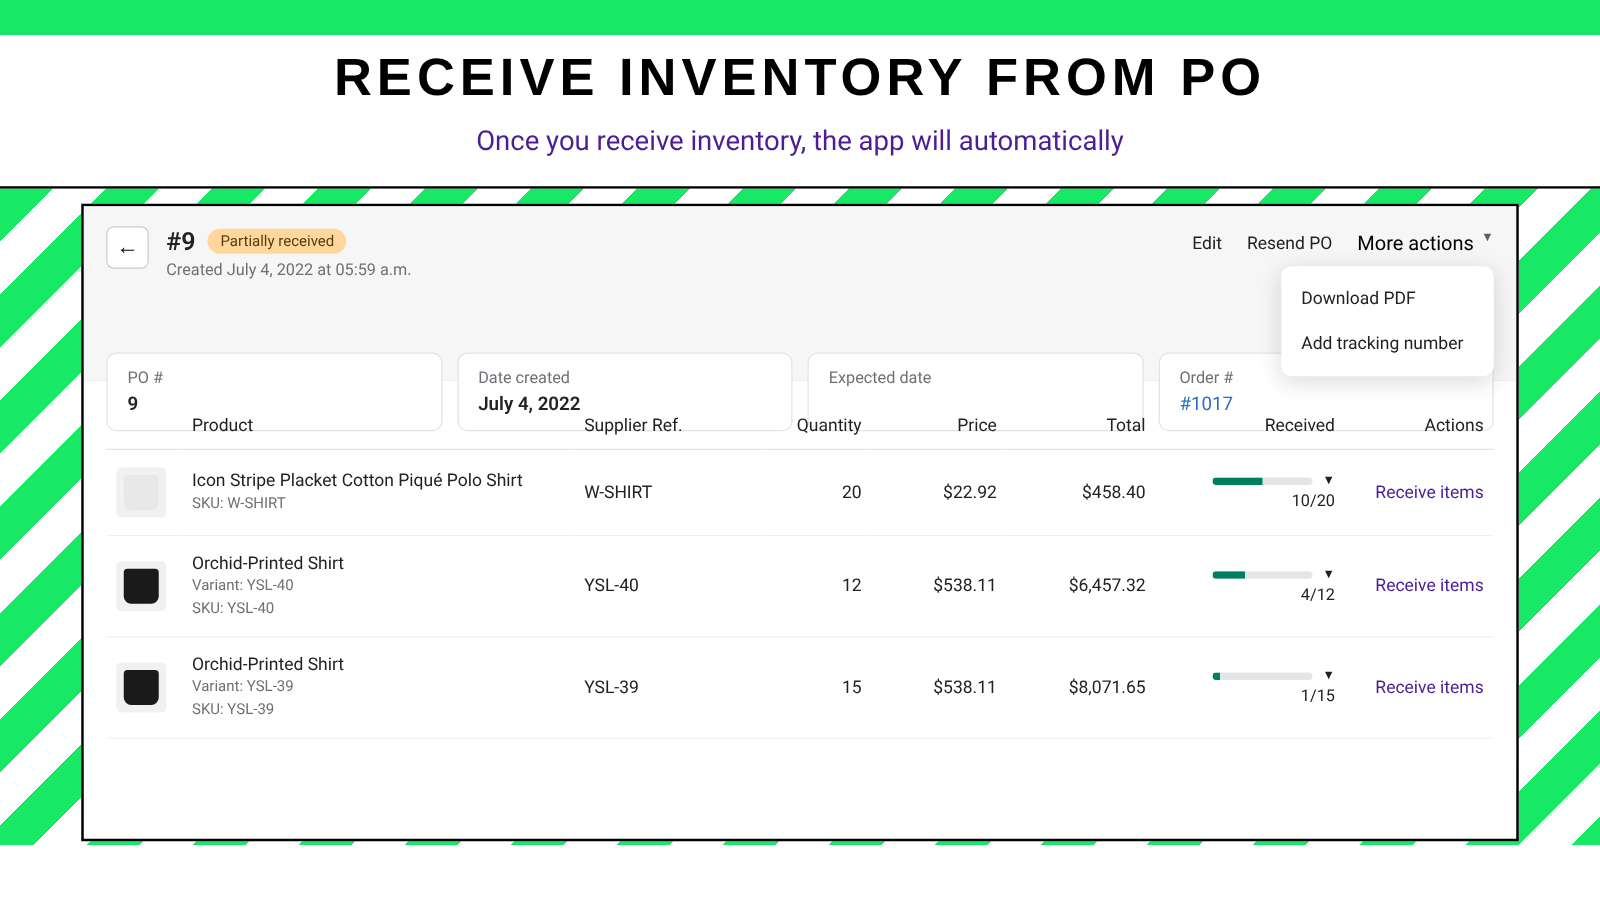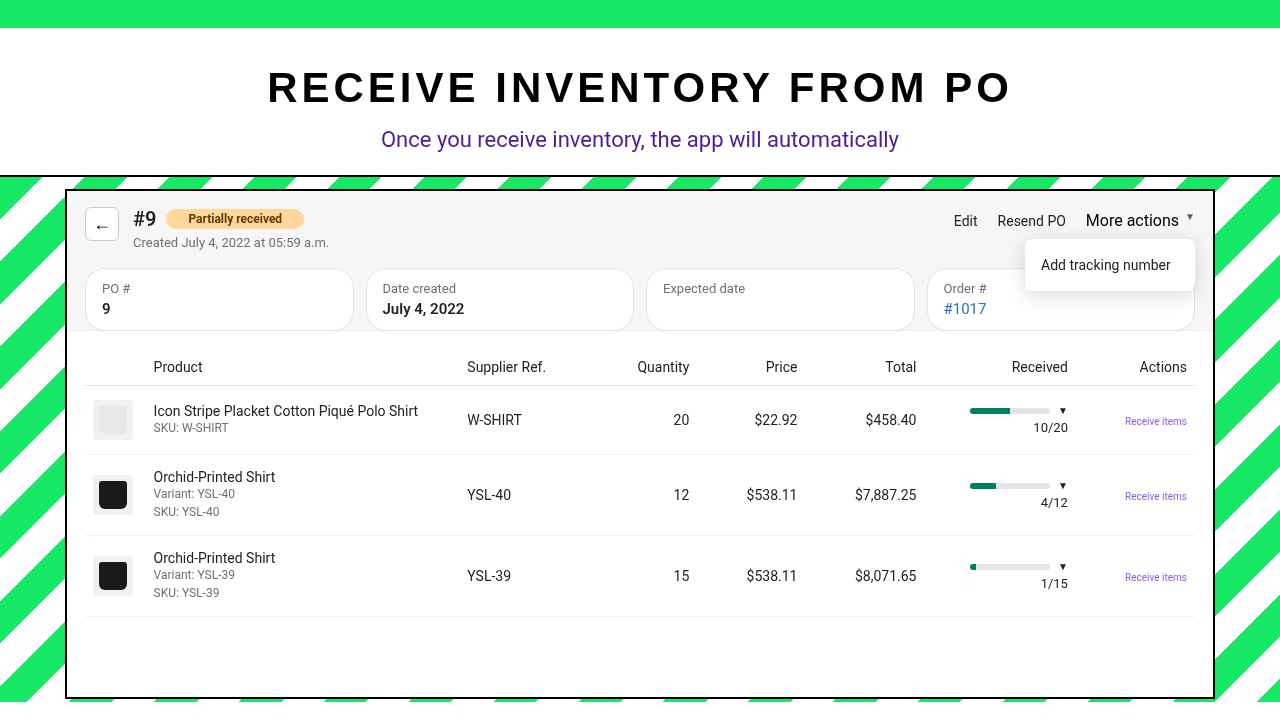--- a/index.html
+++ b/index.html
@@ -2,52 +2,52 @@
 <html><head>
 <meta charset="utf-8">
 <style>
 * { box-sizing: border-box; margin: 0; padding: 0; }
 body { font-family: -apple-system, BlinkMacSystemFont, "Segoe UI", Roboto, sans-serif; width: 1280px; height: 720px; overflow: hidden; background: #fff; }
 
 .green-bar { height: 28px; background: #17e865; }
 .black-line { height: 2px; background: #000; }
 
 .header-section { background: #fff; padding: 10px 20px 18px; text-align: center; }
-.big-title { font-size: 42px; font-weight: 900; letter-spacing: 4px; text-transform: uppercase; font-family: Arial Black, Arial, sans-serif; margin-bottom: 10px; margin-top: 26px; }
+.big-title { font-size: 42px; font-weight: 900; letter-spacing: 4px; text-transform: uppercase; font-family: Arial Black, Arial, sans-serif; margin-bottom: 10px; }
 .subtitle { font-size: 22px; color: #4c1d95; line-height: 1.6; }
 
 .stripe-bg {
   position: relative;
   height: 525px;
   background: repeating-linear-gradient(135deg, #17e865 0 30px, #fff 30px 60px);
   padding-top: 12px;
 }
 
 .app-panel { position: absolute; left: 65px; top: 12px; width: 1150px; height: 510px; background: #fff; border: 2px solid #000; overflow: hidden; }
 .app-inner { padding: 16px 18px 0; height: 140px; background: #f6f6f7; border-bottom: 1px solid #eee; }
 
 .top-row { display: flex; align-items: flex-start; }
 .back-btn { width: 34px; height: 34px; border: 1px solid #c9cccf; border-radius: 6px; background: #fff; display: flex; align-items: center; justify-content: center; cursor: pointer; margin-right: 14px; font-size: 18px; line-height: 1; }
 
 .title-block { flex: 1; }
 .title-line { display: flex; align-items: center; gap: 10px; }
 .po-title { font-size: 20px; font-weight: 600; color: #202223; }
-.badge { background: #ffd79d; color: #5c3b00; font-size: 12px; padding: 3px 22px; border-radius: 10px; font-weight: 700; }
+.badge { background: #ffd79d; color: #5c3b00; font-size: 12px; padding: 3px 10px; border-radius: 10px; font-weight: 400; }
 .created-line { font-size: 13px; color: #6d7175; margin-top: 4px; }
 
 .top-actions { display: flex; align-items: center; gap: 20px; margin-top: 4px; }
 .top-action-link { font-size: 14px; color: #202223; cursor: pointer; }
 .more-actions { display: flex; align-items: flex-start; gap: 6px; position: relative; }
 .caret { font-size: 10px; color: #5c5f62; }
 
 .dropdown { position: absolute; top: 28px; right: 0; background: #fff; border-radius: 8px; box-shadow: 0 4px 20px rgba(0,0,0,0.15); padding: 8px 0; width: 170px; z-index: 10; }
 .dropdown-item { padding: 10px 16px; font-size: 14px; color: #202223; cursor: pointer; white-space: nowrap; }
 
 .summary-row { display: flex; gap: 12px; margin-top: 18px; }
-.summary-card { flex: 1; background: #fff; border: 1px solid #e1e3e5; border-radius: 20px; padding: 12px 16px; }
+.summary-card { flex: 1; background: #fff; border: 1px solid #e1e3e5; border-radius: 8px; padding: 12px 16px; margin-top: 40px; }
 .summary-label { font-size: 13px; color: #6d7175; margin-bottom: 4px; }
 .summary-value { font-size: 15px; font-weight: 600; color: #202223; }
 .summary-link { color: #2c6ecb; font-weight: 400; }
 
 .products-section { padding: 18px; background: #fff; }
 .products-title { font-size: 16px; font-weight: 600; color: #202223; margin-bottom: 12px; }
 
 table { width: 100%; border-collapse: collapse; }
 th { text-align: left; font-size: 14px; color: #202223; font-weight: 400; padding: 10px 8px; border-bottom: 1px solid #e1e3e5; }
 th.r, td.r { text-align: right; }
@@ -58,21 +58,21 @@
 .prod-name { font-size: 14px; color: #202223; }
 .prod-sub { font-size: 12px; color: #6d7175; line-height: 1.5; }
 
 .recv-cell { display: flex; flex-direction: column; align-items: flex-end; gap: 4px; }
 .recv-row { display: flex; align-items: center; gap: 8px; }
 .progress { width: 80px; height: 6px; background: #e4e5e7; border-radius: 3px; overflow: hidden; }
 .progress-fill { height: 100%; background: #008060; }
 .recv-caret { font-size: 10px; color: #202223; cursor: pointer; }
 .recv-text { font-size: 13px; color: #202223; }
 
-.action-link { color: #8b5cf6; cursor: pointer; font-size: 10px; }
+.action-link { color: #4c1d95; cursor: pointer; font-size: 14px; }
 
 .col-thumb { width: 50px; }
 .col-prod { width: 290px; }
 .col-ref { width: 140px; }
 .col-qty { width: 80px; }
 .col-price { width: 100px; }
 .col-total { width: 110px; }
 .col-recv { width: 140px; }
 .col-act { width: 110px; }
 </style>
@@ -103,20 +103,21 @@
           </div>
           <div class="created-line">Created July 4, 2022 at 05:59 a.m.</div>
         </div>
         <div class="top-actions">
           <span class="top-action-link">Edit</span>
           <span class="top-action-link">Resend PO</span>
           <div class="more-actions">
             <span>More actions</span>
             <span class="caret">▼</span>
             <div class="dropdown">
+              <div class="dropdown-item">Download PDF</div>
               <div class="dropdown-item">Add tracking number</div>
             </div>
           </div>
         </div>
       </div>
 
       <div class="summary-row">
         <div class="summary-card">
           <div class="summary-label">PO #</div>
           <div class="summary-value">9</div>
@@ -181,21 +182,21 @@
                 <div class="thumb dark"></div>
               </td>
     <td>
       <div class="prod-name">Orchid-Printed Shirt</div>
       <div class="prod-sub">Variant: YSL-40</div>
       <div class="prod-sub">SKU: YSL-40</div>
     </td>
     <td>YSL-40</td>
     <td class="r">12</td>
     <td class="r">$538.11</td>
-    <td class="r">$7,887.25</td>
+    <td class="r">$6,457.32</td>
     <td class="r">
       <div class="recv-cell">
         <div class="recv-row">
           <div class="progress">
                       <div class="progress-fill" style="width:33%"></div>
                     </div>
           <span class="recv-caret">▼</span>
         </div>
         <div class="recv-text">4/12</div>
       </div>

